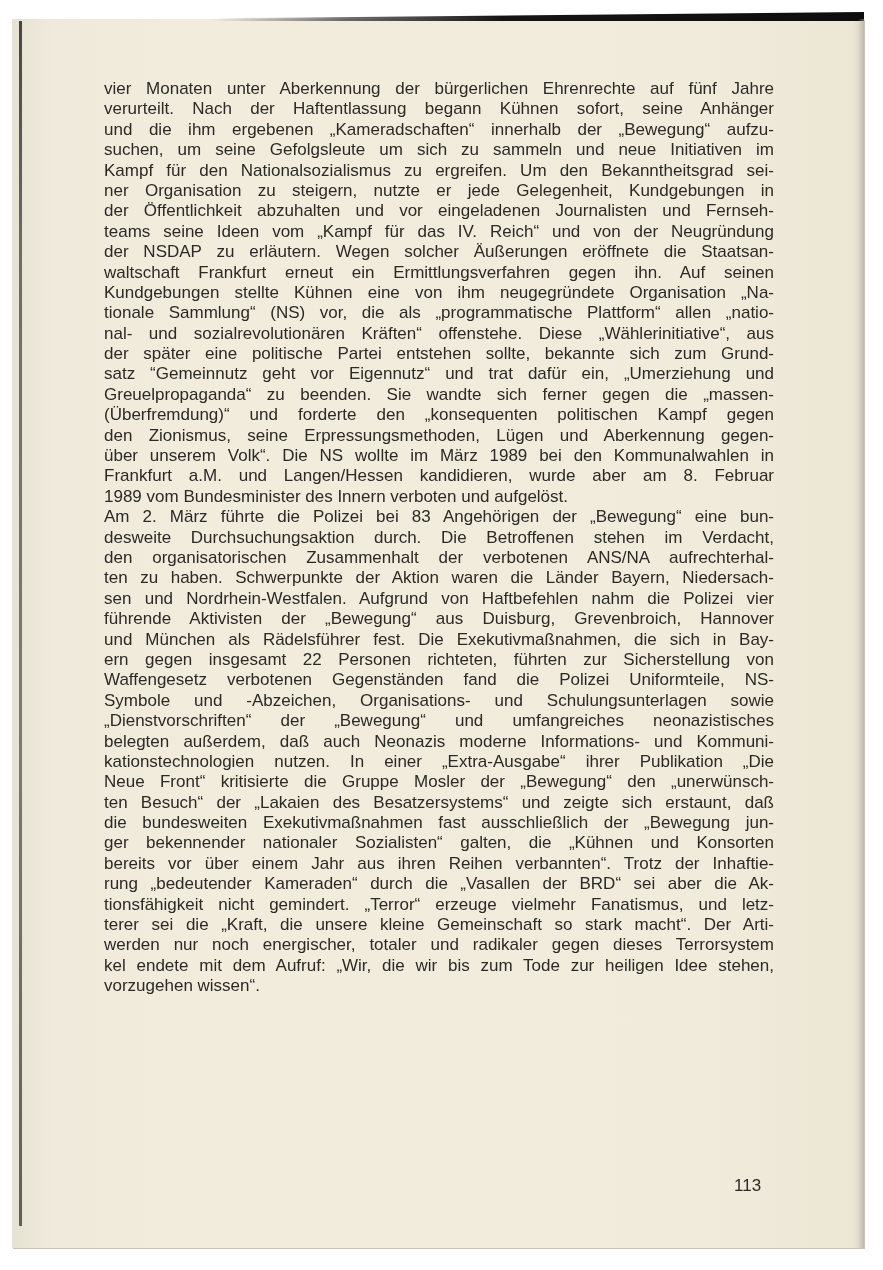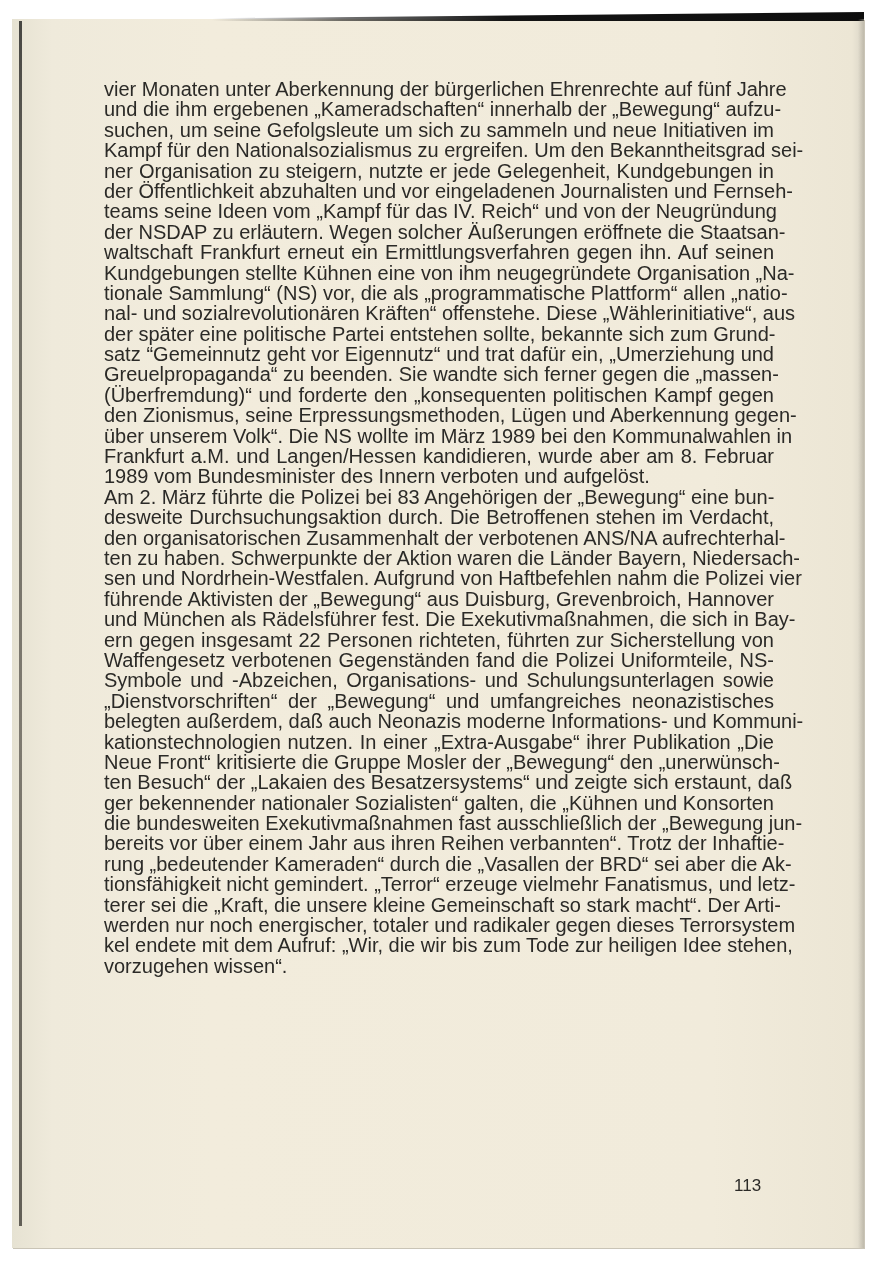--- a/index.html
+++ b/index.html
@@ -47,21 +47,21 @@
     width: 6px;
     height: 100%;
     background: linear-gradient(90deg, rgba(180,175,160,0) 0%, rgba(170,165,150,0.55) 100%);
   }
   .text-block {
     position: absolute;
     left: 104px;
     top: 79px;
     width: 670px;
     font-family: "Liberation Sans", sans-serif;
-    font-size: 20px;
+    font-size: 17px;
     line-height: 20.4px;
     color: #2b2a27;
     text-align: justify;
     hyphens: manual;
   }
   .para {
     margin: 0;
     padding: 0;
   }
   .line {
@@ -89,20 +89,21 @@
 
 <div class="page">
   <div class="left-edge"></div>
   <div class="top-band"></div>
   <div class="right-shadow"></div>
 </div>
 
 <div class="text-block">
   <div class="para" id="para-0">
       <span class="line">vier Monaten unter Aberkennung der bürgerlichen Ehrenrechte auf fünf Jahre</span>
+      <span class="line">verurteilt. Nach der Haftentlassung begann Kühnen sofort, seine Anhänger</span>
       <span class="line">und die ihm ergebenen „Kameradschaften“ innerhalb der „Bewegung“ aufzu-</span>
       <span class="line">suchen, um seine Gefolgsleute um sich zu sammeln und neue Initiativen im</span>
       <span class="line">Kampf für den Nationalsozialismus zu ergreifen. Um den Bekanntheitsgrad sei-</span>
       <span class="line">ner Organisation zu steigern, nutzte er jede Gelegenheit, Kundgebungen in</span>
       <span class="line">der Öffentlichkeit abzuhalten und vor eingeladenen Journalisten und Fernseh-</span>
       <span class="line">teams seine Ideen vom „Kampf für das IV. Reich“ und von der Neugründung</span>
       <span class="line">der NSDAP zu erläutern. Wegen solcher Äußerungen eröffnete die Staatsan-</span>
       <span class="line">waltschaft Frankfurt erneut ein Ermittlungsverfahren gegen ihn. Auf seinen</span>
       <span class="line">Kundgebungen stellte Kühnen eine von ihm neugegründete Organisation „Na-</span>
       <span class="line">tionale Sammlung“ (NS) vor, die als „programmatische Plattform“ allen „natio-</span>
@@ -125,22 +126,22 @@
       <span class="line">führende Aktivisten der „Bewegung“ aus Duisburg, Grevenbroich, Hannover</span>
       <span class="line">und München als Rädelsführer fest. Die Exekutivmaßnahmen, die sich in Bay-</span>
       <span class="line">ern gegen insgesamt 22 Personen richteten, führten zur Sicherstellung von</span>
       <span class="line">Waffengesetz verbotenen Gegenständen fand die Polizei Uniformteile, NS-</span>
       <span class="line">Symbole und -Abzeichen, Organisations- und Schulungsunterlagen sowie</span>
       <span class="line">„Dienstvorschriften“ der „Bewegung“ und umfangreiches neonazistisches</span>
       <span class="line">belegten außerdem, daß auch Neonazis moderne Informations- und Kommuni-</span>
       <span class="line">kationstechnologien nutzen. In einer „Extra-Ausgabe“ ihrer Publikation „Die</span>
       <span class="line">Neue Front“ kritisierte die Gruppe Mosler der „Bewegung“ den „unerwünsch-</span>
       <span class="line">ten Besuch“ der „Lakaien des Besatzersystems“ und zeigte sich erstaunt, daß</span>
+      <span class="line">die bundesweiten Exekutivmaßnahmen fast ausschließlich der „Bewegung jun-</span>
       <span class="line">ger bekennender nationaler Sozialisten“ galten, die „Kühnen und Konsorten</span>
-      <span class="line">die bundesweiten Exekutivmaßnahmen fast ausschließlich der „Bewegung jun-</span>
       <span class="line">bereits vor über einem Jahr aus ihren Reihen verbannten“. Trotz der Inhaftie-</span>
       <span class="line">rung „bedeutender Kameraden“ durch die „Vasallen der BRD“ sei aber die Ak-</span>
       <span class="line">tionsfähigkeit nicht gemindert. „Terror“ erzeuge vielmehr Fanatismus, und letz-</span>
       <span class="line">terer sei die „Kraft, die unsere kleine Gemeinschaft so stark macht“. Der Arti-</span>
       <span class="line">werden nur noch energischer, totaler und radikaler gegen dieses Terrorsystem</span>
       <span class="line">kel endete mit dem Aufruf: „Wir, die wir bis zum Tode zur heiligen Idee stehen,</span>
       <span class="line last">vorzugehen wissen“.</span>
     </div>
 </div>
 

